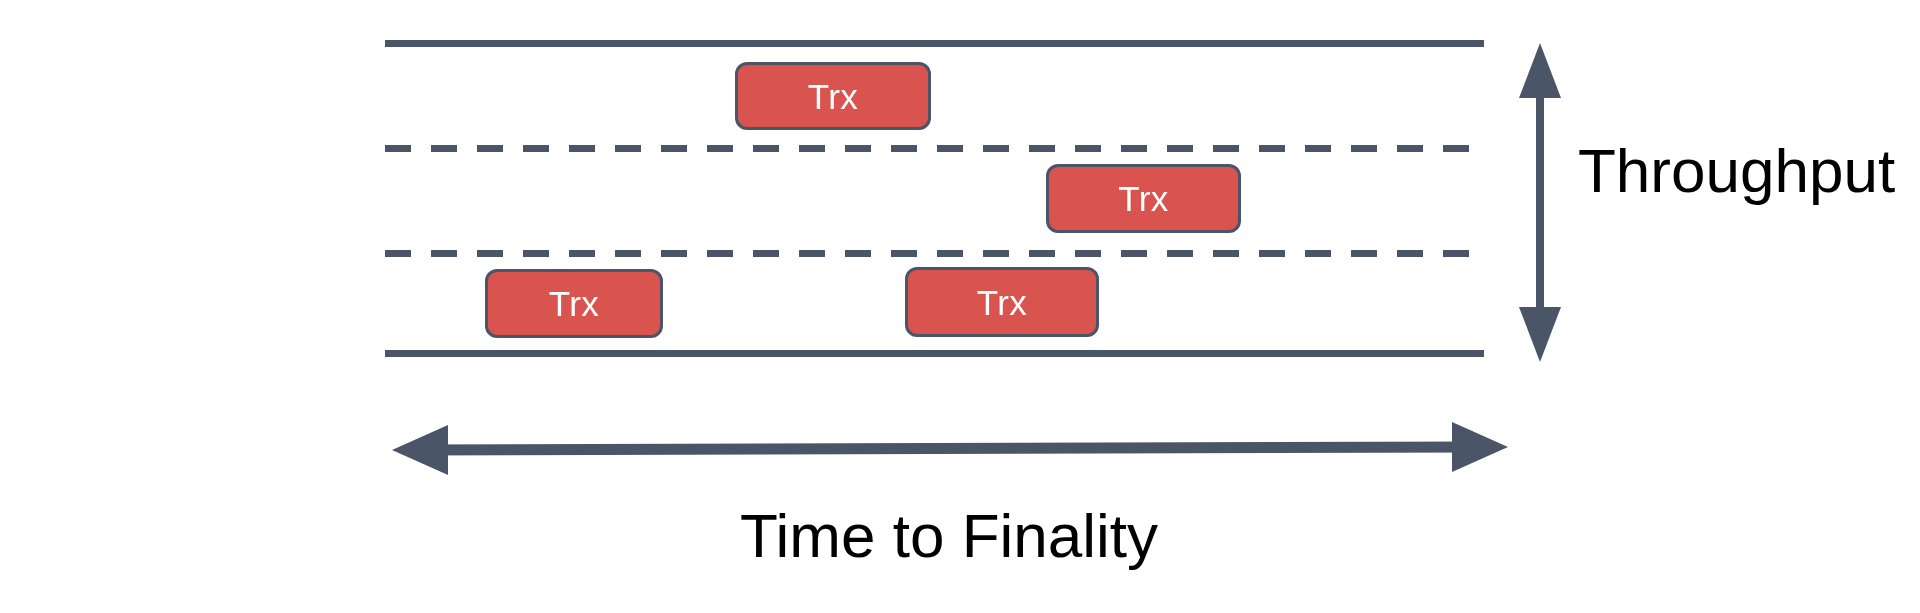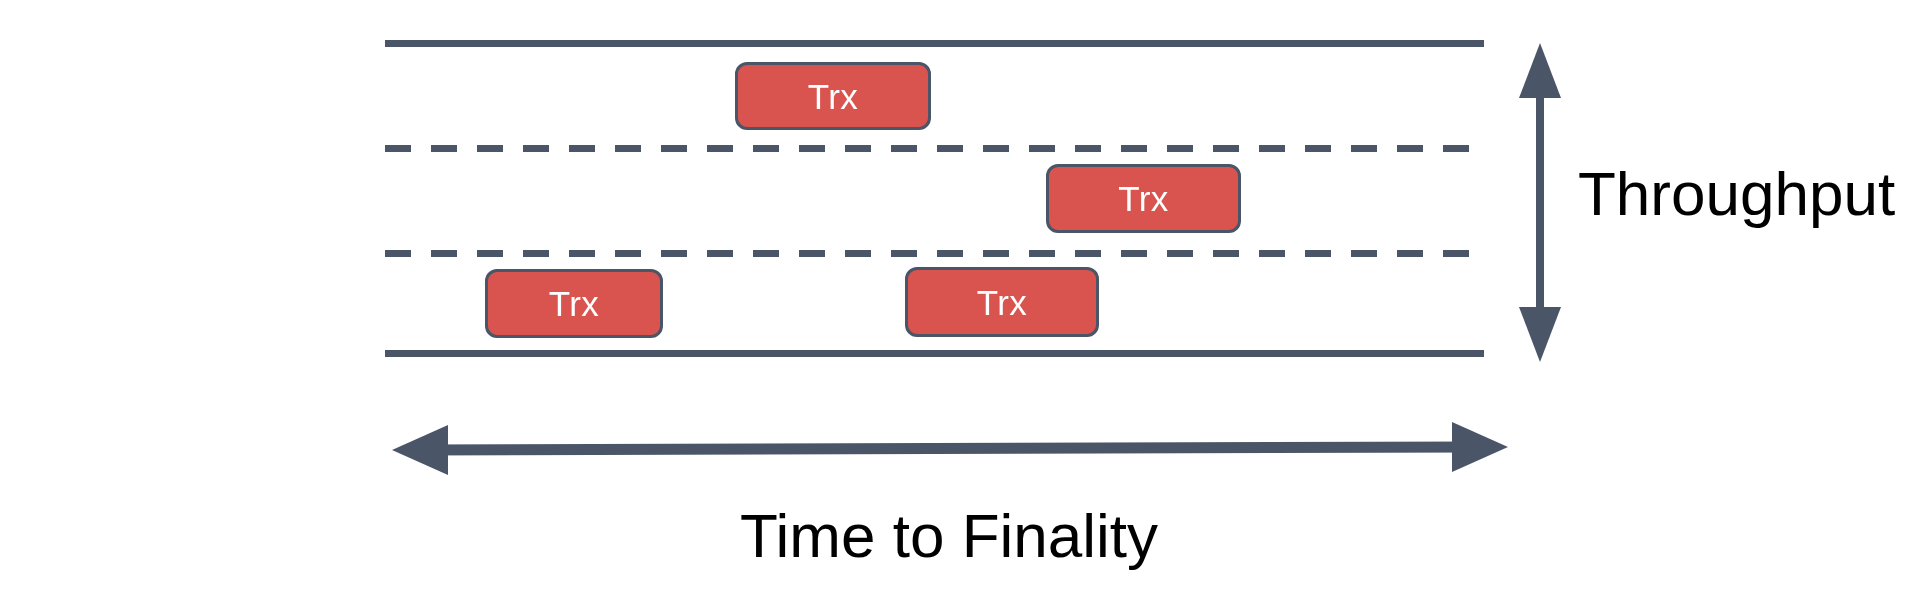--- a/index.html
+++ b/index.html
@@ -80,21 +80,21 @@
   
   .axis-label {
     position: absolute;
     color: #000000;
     font-size: 62px;
     line-height: 1;
     white-space: nowrap;
   }
   #throughput-label {
     left: 1578px;
-    top: 163px;
+    top: 140px;
   }
   #time-label {
     left: 740px;
     top: 505px;
     text-align: right;
   }
 </style>
 </head>
 <body>
 

